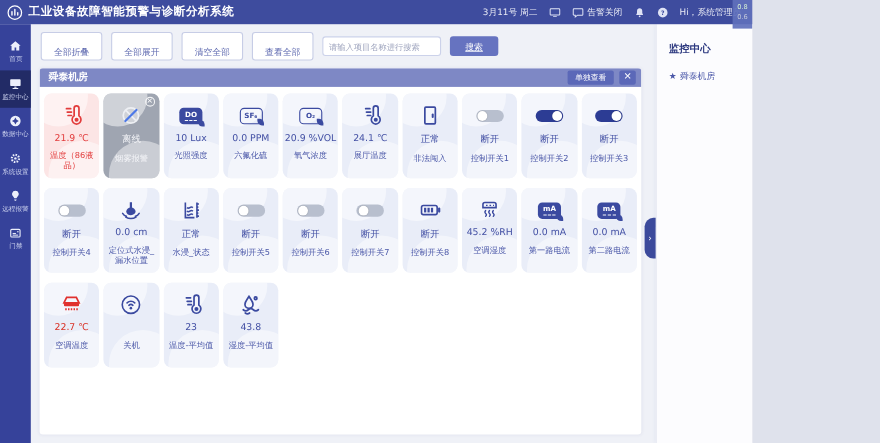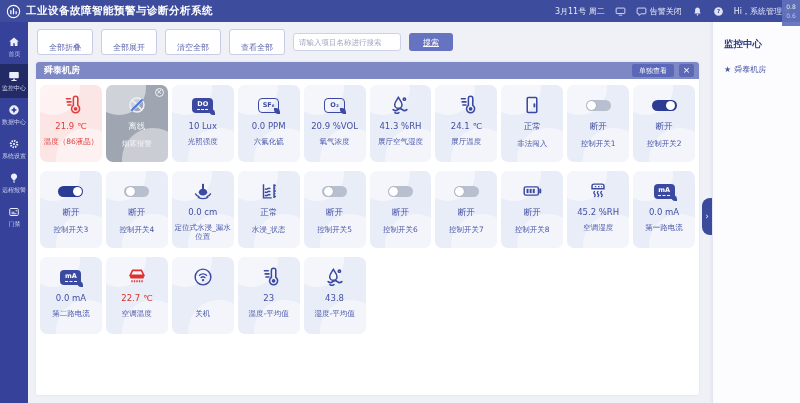--- a/index.html
+++ b/index.html
@@ -1,17 +1,17 @@
 <!DOCTYPE html>
 <html style="--topbar: #3e4c9e; --sidebar: #36429a; --sidebar-active: #222b66; --panel-header: #7e88c5; --accent: #5b68b8; --card-bg: #e9edf8; --ink: #4350a4; --alarm: #e23c3c; --alarm-bg: #fce5e5; --offline-bg: #9fa5b1; --warn: #d93025; --page-bg: #eff1f7;"><head>
 <meta charset="utf-8">
 <style>
   html,body{margin:0;padding:0;background:#dfe2ec;}
   *{box-sizing:border-box;font-family:"DejaVu Sans","Liberation Sans",sans-serif;}
-  .app{position:relative;width:800px;height:403px;background:var(--page-bg,#eff1f7);overflow:hidden;}
+  .app{position:relative;width:684px;height:403px;background:var(--page-bg,#eff1f7);overflow:hidden;}
 
   
   .topbar{position:absolute;left:0;top:0;width:100%;height:22px;background:var(--topbar,#3e4c9e);
           display:flex;align-items:center;padding:0 10px 0 6px;color:#fff;z-index:5;}
   .logo{width:15px;height:15px;color:#fff;margin-right:5px;flex:0 0 auto;}
   .logo svg{width:100%;height:100%;}
   .app-title{font-size:10.5px;font-weight:bold;letter-spacing:.5px;white-space:nowrap;}
   .topbar-right{margin-left:auto;display:flex;align-items:center;gap:10px;font-size:8px;color:#e8eaf5;}
   .tb-ic{width:11px;height:11px;color:#dfe3f5;display:inline-flex;}
   .tb-ic svg{width:100%;height:100%;}
@@ -268,31 +268,20 @@
           <div class="card">
             <span class="icn">
               <span class="badge outline">O₂</span>
             </span>
             <div class="card-value">20.9 %VOL</div>
             <div class="card-label">氧气浓度</div>
           </div>
           <div class="card">
             <span class="icn">
               <svg viewBox="0 0 24 24" fill="none" stroke="currentColor" stroke-width="1.7">
-                <path d="M10.2 3.8c-1.9 3-4 5.2-4 7.8a4 4 0 0 0 8 0c0-2.6-2.1-4.8-4-7.8z"></path>
-                <circle cx="16.8" cy="5.6" r="1.3"></circle>
-                <path d="M4.5 17c1.6 1.4 3.4 1.4 5 0s3.4-1.4 5 0 3.4 1.4 5 0M6.5 20.2c1.4 1.1 2.9 1.1 4.3 0" stroke-linecap="round"></path>
-              </svg>
-            </span>
-            <div class="card-value">41.3 %RH</div>
-            <div class="card-label">展厅空气湿度</div>
-          </div>
-          <div class="card">
-            <span class="icn">
-              <svg viewBox="0 0 24 24" fill="none" stroke="currentColor" stroke-width="1.7">
                 <path d="M7 5.2h4.2M7.8 8.6H12M8.6 12h3.4" stroke-linecap="round"></path>
                 <path d="M14.6 4.8a2.4 2.4 0 0 1 4.8 0v7.6a4.4 4.4 0 1 1-4.8 0z"></path>
                 <circle cx="17" cy="16.3" r="2" fill="currentColor" stroke="none"></circle>
               </svg>
             </span>
             <div class="card-value">24.1 ℃</div>
             <div class="card-label">展厅温度</div>
           </div>
           <div class="card">
             <span class="icn">

